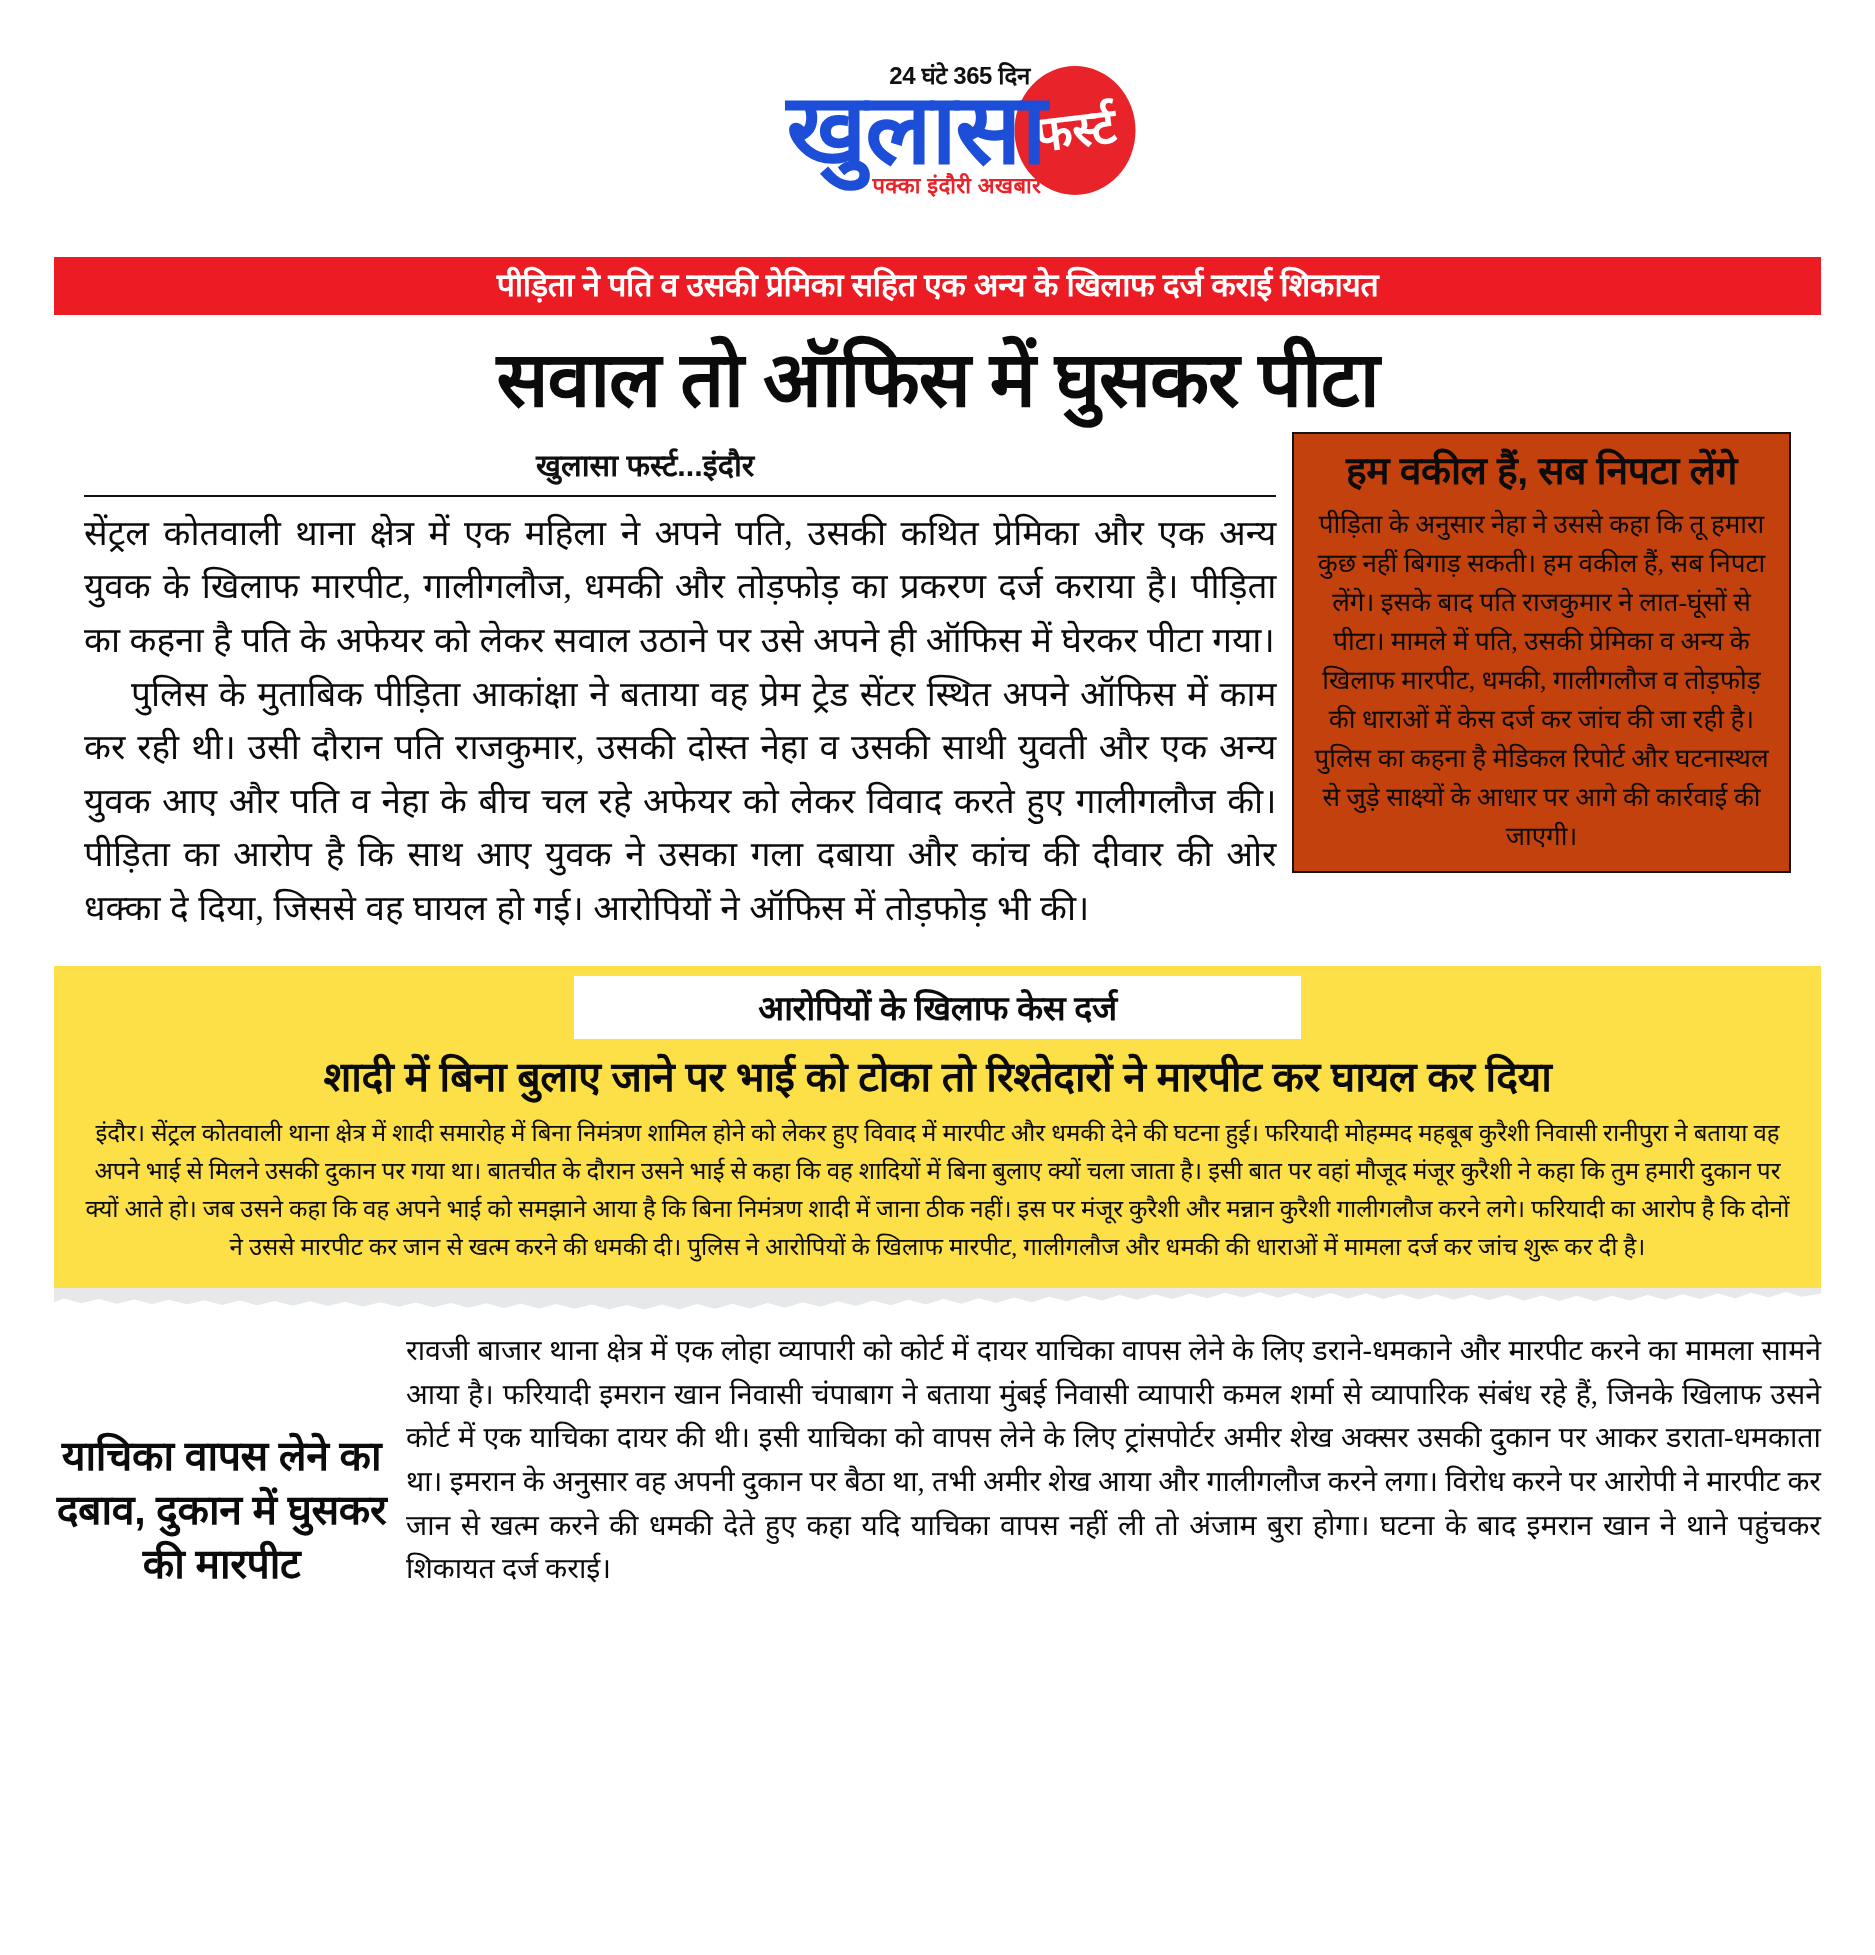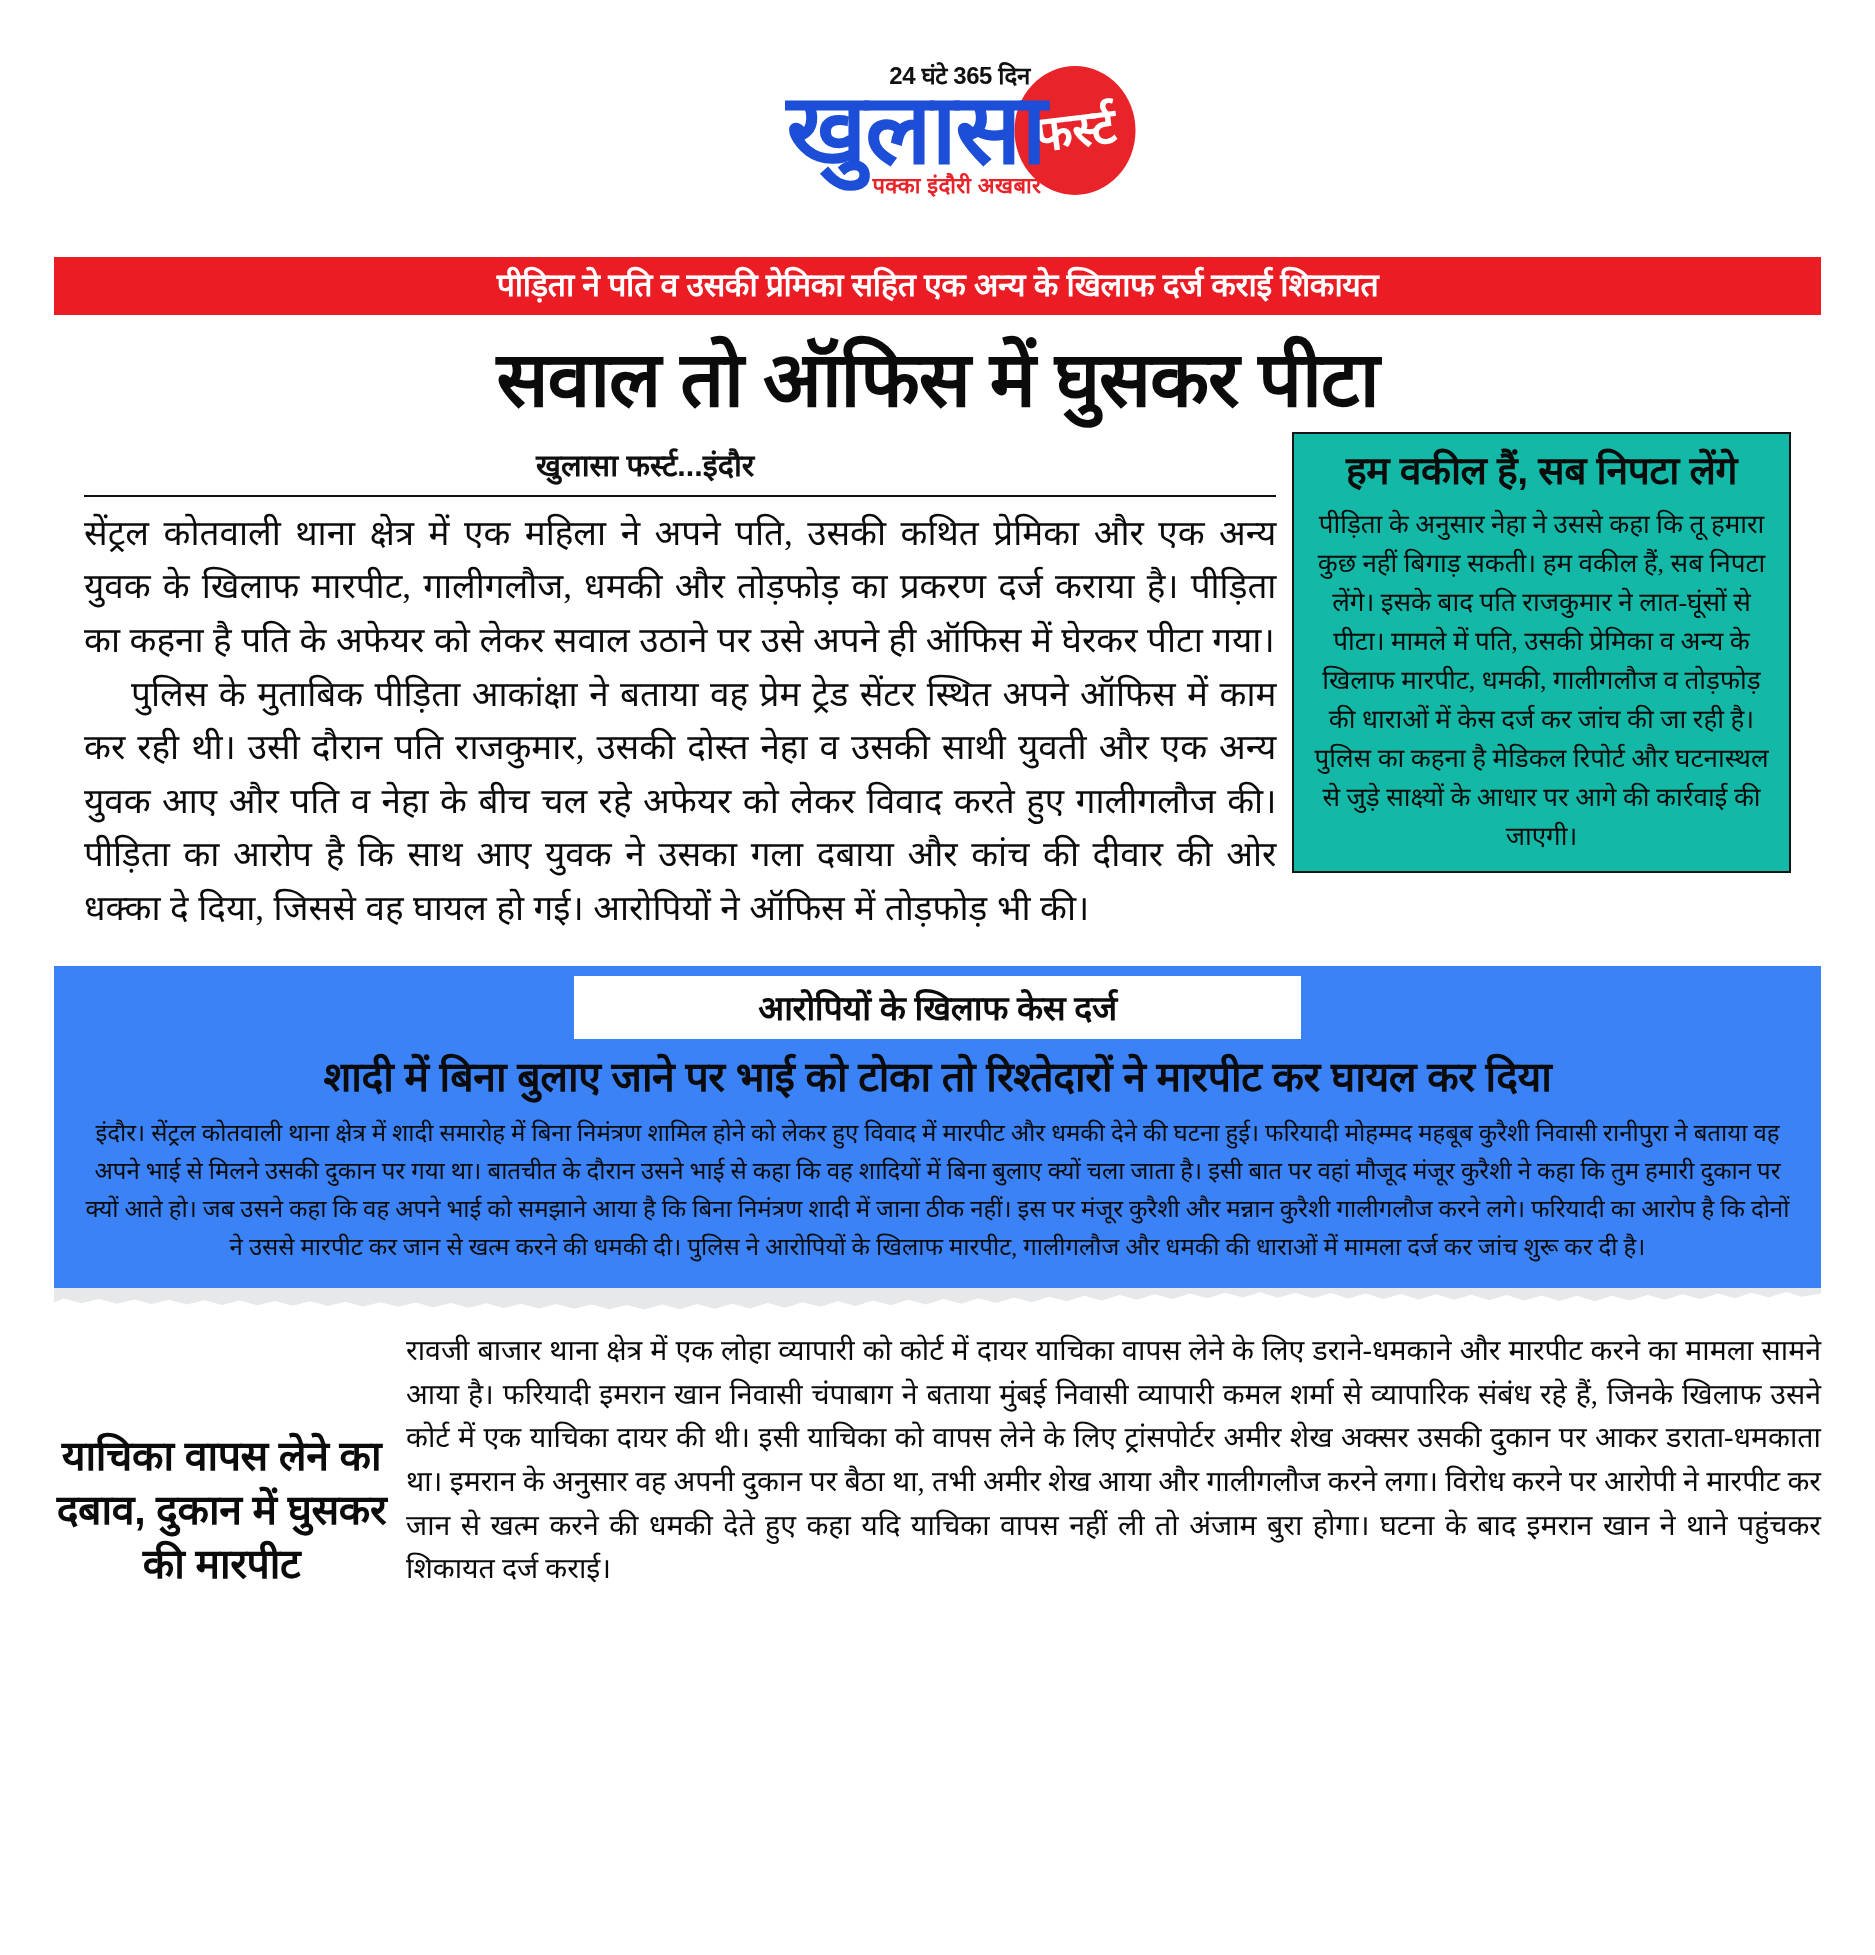--- a/index.html
+++ b/index.html
@@ -147,21 +147,21 @@
     color:#0b0b0b;
     text-align:justify;
     text-justify:inter-word;
     word-spacing:0.8px;
   }
   .article-text p + p{ text-indent:47px; }
 
   
   .sidebar-box{
     flex:1 1 auto;
-    background:#14b8a6;
+    background:#c2410c;
     border:2.7px solid #141414;
     padding:13.3px 13.3px 15.6px;
     box-sizing:border-box;
     margin-top:-3.9px;
   }
   .sidebar-title{
     text-align:center;
     font-family:"Liberation Sans", sans-serif;
     font-weight:bold;
     font-size:39px;
@@ -175,21 +175,21 @@
     font-size:26px;
     line-height:1.50;
     color:#0b0b0b;
     text-align:center;
   }
 
   
   .gray-section{
     position:relative;
     margin:30.5px 54px 0;
-    background:#3b82f6;
+    background:#fde047;
     padding:10.2px 0 23px;
   }
   .gray-badge{
     background:#ffffff;
     width:727px;
     margin:0 auto;
     text-align:center;
     font-family:"Liberation Sans", sans-serif;
     font-weight:bold;
     font-size:34px;

